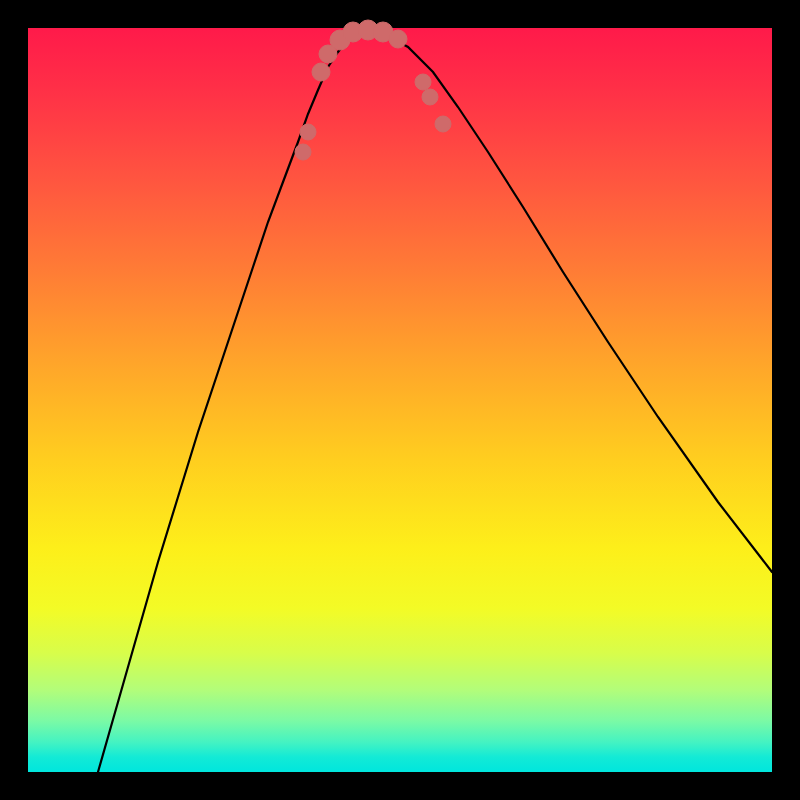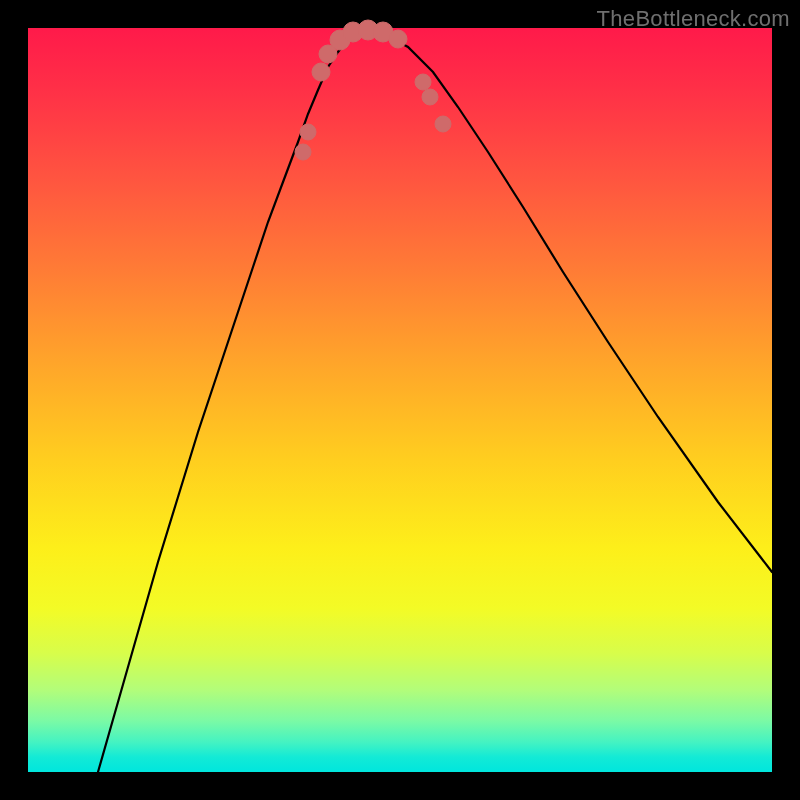--- a/index.html
+++ b/index.html
@@ -55,21 +55,20 @@
     top: 0;
     width: 744px;
     height: 744px;
     overflow: visible;
   }
 </style>
 </head>
 <body>
 
 <div class="outer">
-  <div class="watermark">TheBottleneck.com</div>
   <div class="plot-area">
     <svg class="curve" viewBox="0 0 744 744">
       <g id="curve-group">
           <path d="M70 744 L90 674 L110 604 L130 534 L150 469 L170 404 L190 344 L210 284 L225 239 L240 194 L255 154 L270 114 L280 86 L290 62 L300 39 L310 24 L318 14 L325 8 L333 4 L345 4 L360 8 L380 19 L405 44 L430 79 L460 124 L495 179 L535 244 L580 314 L630 389 L690 474 L744 544" fill="none" stroke="#000000" stroke-width="2.2" stroke-linecap="round"></path>
         </g>
       <g id="marker-group">
           <circle cx="275" cy="124" r="8" fill="#cf6a6a" stroke="#cf6a6a"></circle>
           <circle cx="280" cy="104" r="8" fill="#cf6a6a" stroke="#cf6a6a"></circle>
           <circle cx="293" cy="44" r="9" fill="#cf6a6a" stroke="#cf6a6a"></circle>
           <circle cx="300" cy="26" r="9" fill="#cf6a6a" stroke="#cf6a6a"></circle>

